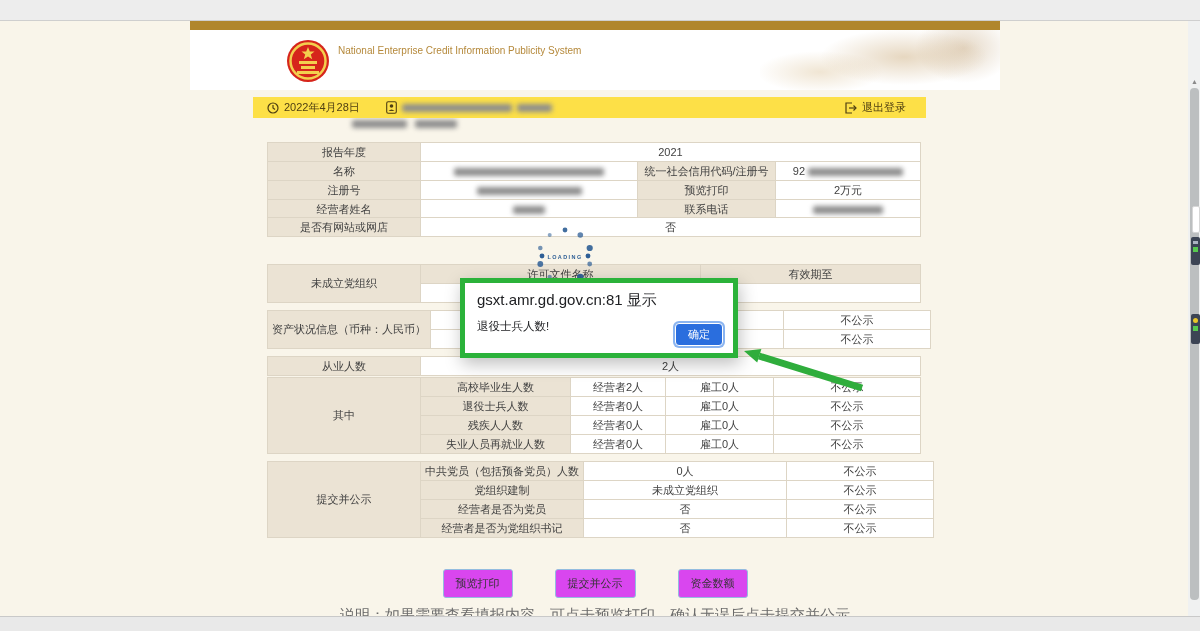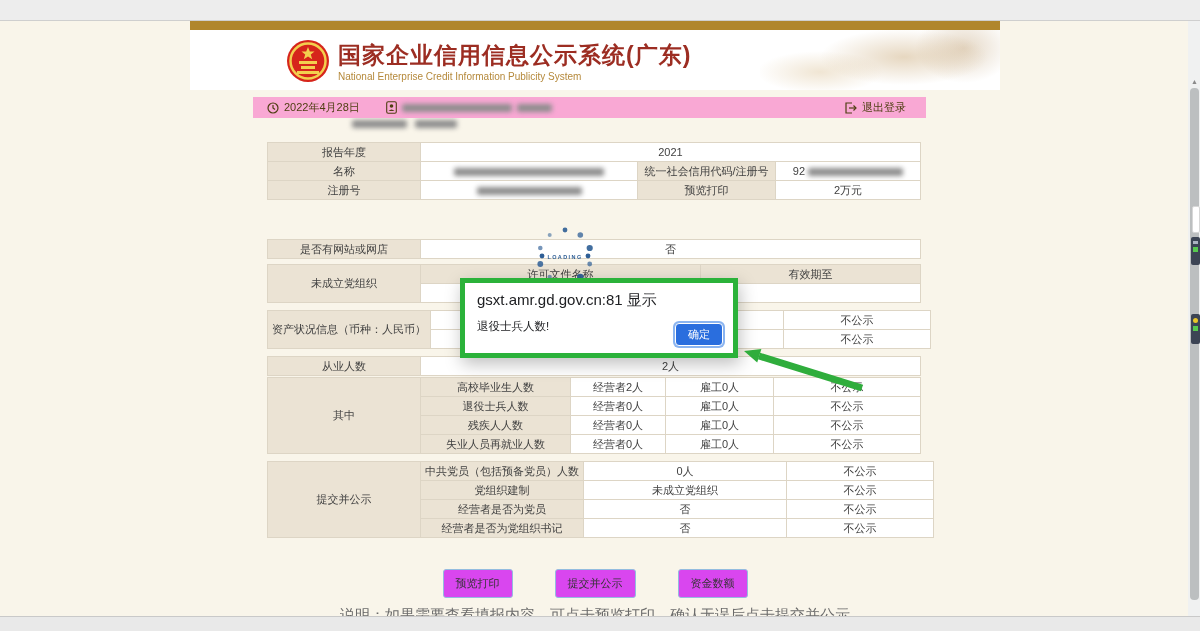--- a/index.html
+++ b/index.html
@@ -19,35 +19,35 @@
       radial-gradient(ellipse 120px 40px at 60% 45%, rgba(190,150,90,.38), rgba(190,150,90,0) 70%),
       radial-gradient(ellipse 90px 30px at 25% 70%, rgba(205,170,110,.30), rgba(205,170,110,0) 70%),
       radial-gradient(ellipse 70px 50px at 85% 30%, rgba(175,135,80,.33), rgba(175,135,80,0) 70%);
   }
   .emblem { left:96px; top:9px; }
   .titles { left:148px; top:12px; }
   .title-cn { font-size:23px; font-weight:bold; color:#9c2d22; letter-spacing:1px; line-height:26px; }
   .title-en { font-size:10px; color:#b5893b; margin-top:3px; }
 
   
-  .toolbar { left:253px; top:97px; width:673px; height:21px; background:#f9a8d4; color:#4f3f12; font-size:11px; display:flex; align-items:center; z-index:5; }
+  .toolbar { left:253px; top:97px; width:673px; height:21px; background:#fde047; color:#4f3f12; font-size:11px; display:flex; align-items:center; z-index:5; }
   .toolbar .seg { display:flex; align-items:center; gap:5px; }
   .tb-date { margin-left:14px; }
   .tb-user { margin-left:26px; }
   .tb-logout { margin-left:auto; margin-right:20px; cursor:pointer; display:flex; align-items:center; gap:5px; }
 
   
   .redact { display:inline-block; height:8px; background:#8d8d8d; border-radius:2px; filter:blur(2.5px); vertical-align:middle; }
   .rw150{width:150px}.rw95{width:95px}.rw105{width:105px}.rw32{width:32px}.rw70{width:70px}.rw110{width:110px}.rw35{width:35px}.rw55{width:55px}.rw42{width:42px}
 
   
   table { border-collapse:collapse; table-layout:fixed; position:absolute; left:267px; background:#fff; }
   td { border:1px solid #ddd5c5; height:19px; font-size:11px; color:#3f3f3f; text-align:center; padding:0 4px; overflow:hidden; white-space:nowrap; }
   td.lab { background:#ebe3d4; }
-  #tableA{top:142px} #tableB{top:239px} #tableC{top:264px} #tableD{top:310px}
+  #tableA{top:142px} #tableB{top:217px} #tableC{top:264px} #tableD{top:310px}
   #tableE1{top:356px} #tableE2{top:377px} #tableF{top:461px}
 
   
   .actions { left:190px; top:569px; width:810px; display:flex; justify-content:center; gap:42px; }
   .btn { background:#d946ef; border:1px solid #94bcdf; border-radius:3px; color:#333; font-size:11px; padding:6px 12px; cursor:pointer; font-family:inherit; }
 
   .footer-note { left:190px; top:606px; width:810px; text-align:center; font-size:15px; color:#6b6b6b; z-index:10; }
 
   
   .spinner { left:527px; top:222px; z-index:20; }
@@ -80,21 +80,20 @@
   <div class="abs wall-img"></div>
   <svg class="abs emblem" width="44" height="44" viewBox="0 0 44 44">
     <circle cx="22" cy="22" r="21" fill="#d6251b"></circle>
     <circle cx="22" cy="22" r="17.5" fill="none" stroke="#f3cf4e" stroke-width="2.5"></circle>
     <polygon points="22,8 23.8,12.6 28.5,12.6 24.8,15.6 26.2,20.2 22,17.4 17.8,20.2 19.2,15.6 15.5,12.6 20.2,12.6" fill="#f3cf4e"></polygon>
     <rect x="13" y="22" width="18" height="3" fill="#f3cf4e"></rect>
     <rect x="15" y="27" width="14" height="3" fill="#f3cf4e"></rect>
     <rect x="11" y="32" width="22" height="3" fill="#f3cf4e"></rect>
   </svg>
   <div class="abs titles">
-    <div class="title-cn">国家企业信用信息公示系统(广东)</div>
     <div class="title-en">National Enterprise Credit Information Publicity System</div>
   </div>
 </div>
 
 <div class="abs toolbar">
   <div class="seg tb-date">
     <svg width="12" height="12" viewBox="0 0 12 12">
       <circle cx="6" cy="6" r="5" fill="none" stroke="#4f3f12" stroke-width="1.2"></circle>
       <polyline points="6,3 6,6 8,7.5" fill="none" stroke="#4f3f12" stroke-width="1.2"></polyline>
     </svg>
@@ -138,20 +137,26 @@
     <td><span class="redact rw150"></span></td>
     <td class="lab">统一社会信用代码/注册号</td>
     <td><span>92</span> <span class="redact rw95"></span></td>
   </tr>
   <tr>
     <td class="lab">注册号</td>
     <td><span class="redact rw105"></span></td>
     <td class="lab">预览打印</td>
     <td>2万元</td>
   </tr>
+  <tr>
+    <td class="lab">经营者姓名</td>
+    <td><span class="redact rw32"></span></td>
+    <td class="lab">联系电话</td>
+    <td><span class="redact rw70"></span></td>
+  </tr>
 </tbody>
   </table>
 
 <table id="tableB">
   <colgroup>
       <col style="width:153px">
       <col style="width:500px">
     </colgroup>
   <tbody>
       <tr>

